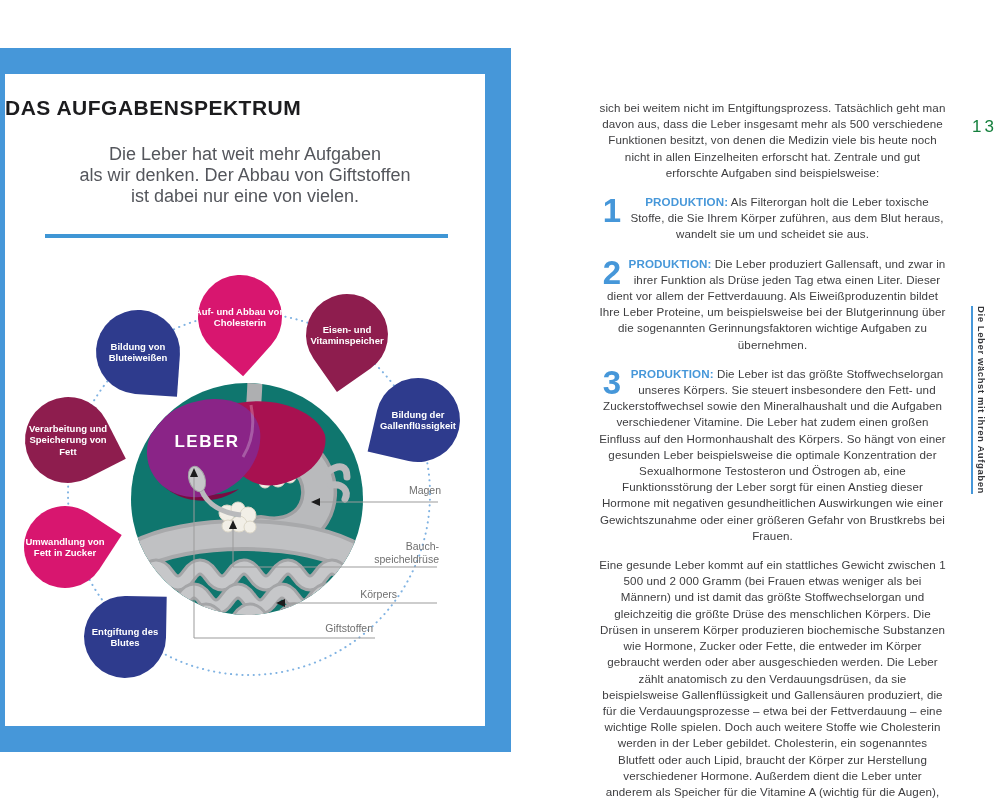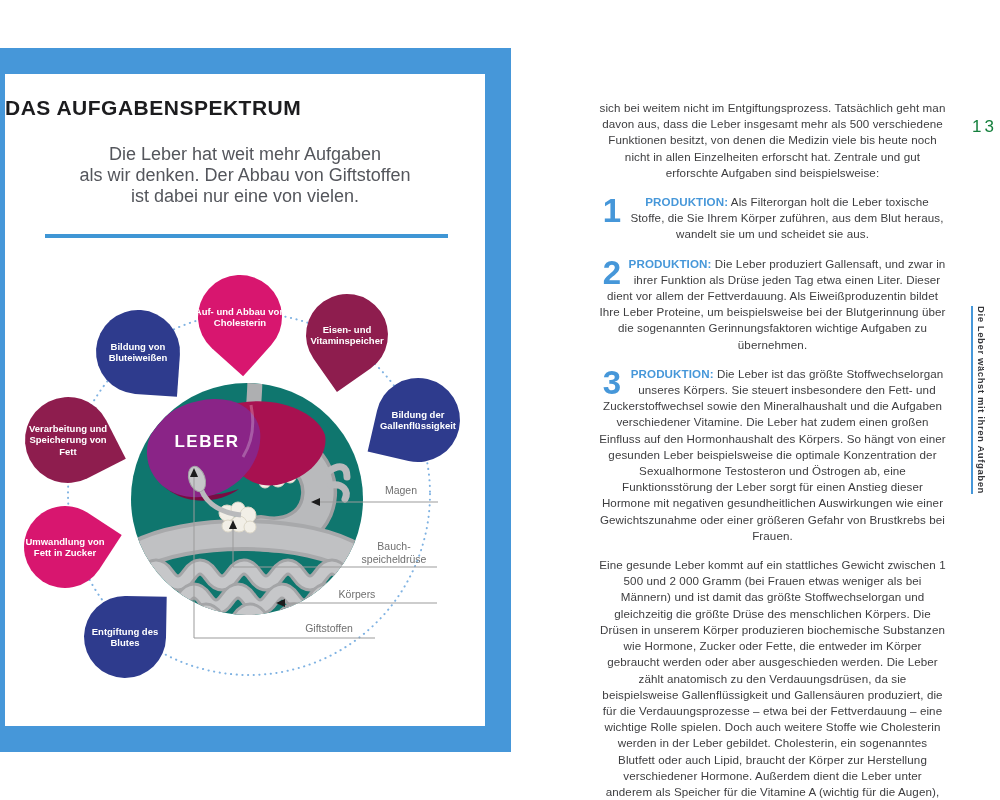--- a/index.html
+++ b/index.html
@@ -34,21 +34,21 @@
   .d4{left:371px;top:304px;width:84px;height:84px;transform:rotate(13deg);}
   .d4 .drop-label{transform:rotate(-13deg);}
   .d5{left:20px;top:323px;width:86px;height:86px;transform:rotate(-117deg);}
   .d5 .drop-label{transform:rotate(117deg);}
   .d6{left:19px;top:432px;width:82px;height:82px;transform:rotate(-147deg);}
   .d6 .drop-label{transform:rotate(147deg);}
   .d7{left:79px;top:522px;width:82px;height:82px;transform:rotate(-179deg);}
   .d7 .drop-label{transform:rotate(179deg);}
 
   .callouts{position:absolute;left:0;top:0;pointer-events:none;}
-  .anno{position:absolute;color:#6f6f6f;font-size:10.5px;line-height:13px;text-align:center;
+  .anno{position:absolute;color:#6f6f6f;font-size:10.5px;line-height:13px;text-align:right;
         white-space:pre-line;}
   .a-magen{left:356px;top:410px;width:80px;}
   .a-bauch{left:344px;top:466px;width:90px;}
   .a-duenn{left:312px;top:514px;width:80px;}
   .a-galle{left:280px;top:548px;width:88px;}
 
   
   .rp-col{position:absolute;left:599px;top:100px;width:347px;font-size:11.6px;line-height:16.2px;
           color:#3d3d3f;letter-spacing:.1px;text-align:center;}
   .rp-col p{margin:0 0 13px 0;}

